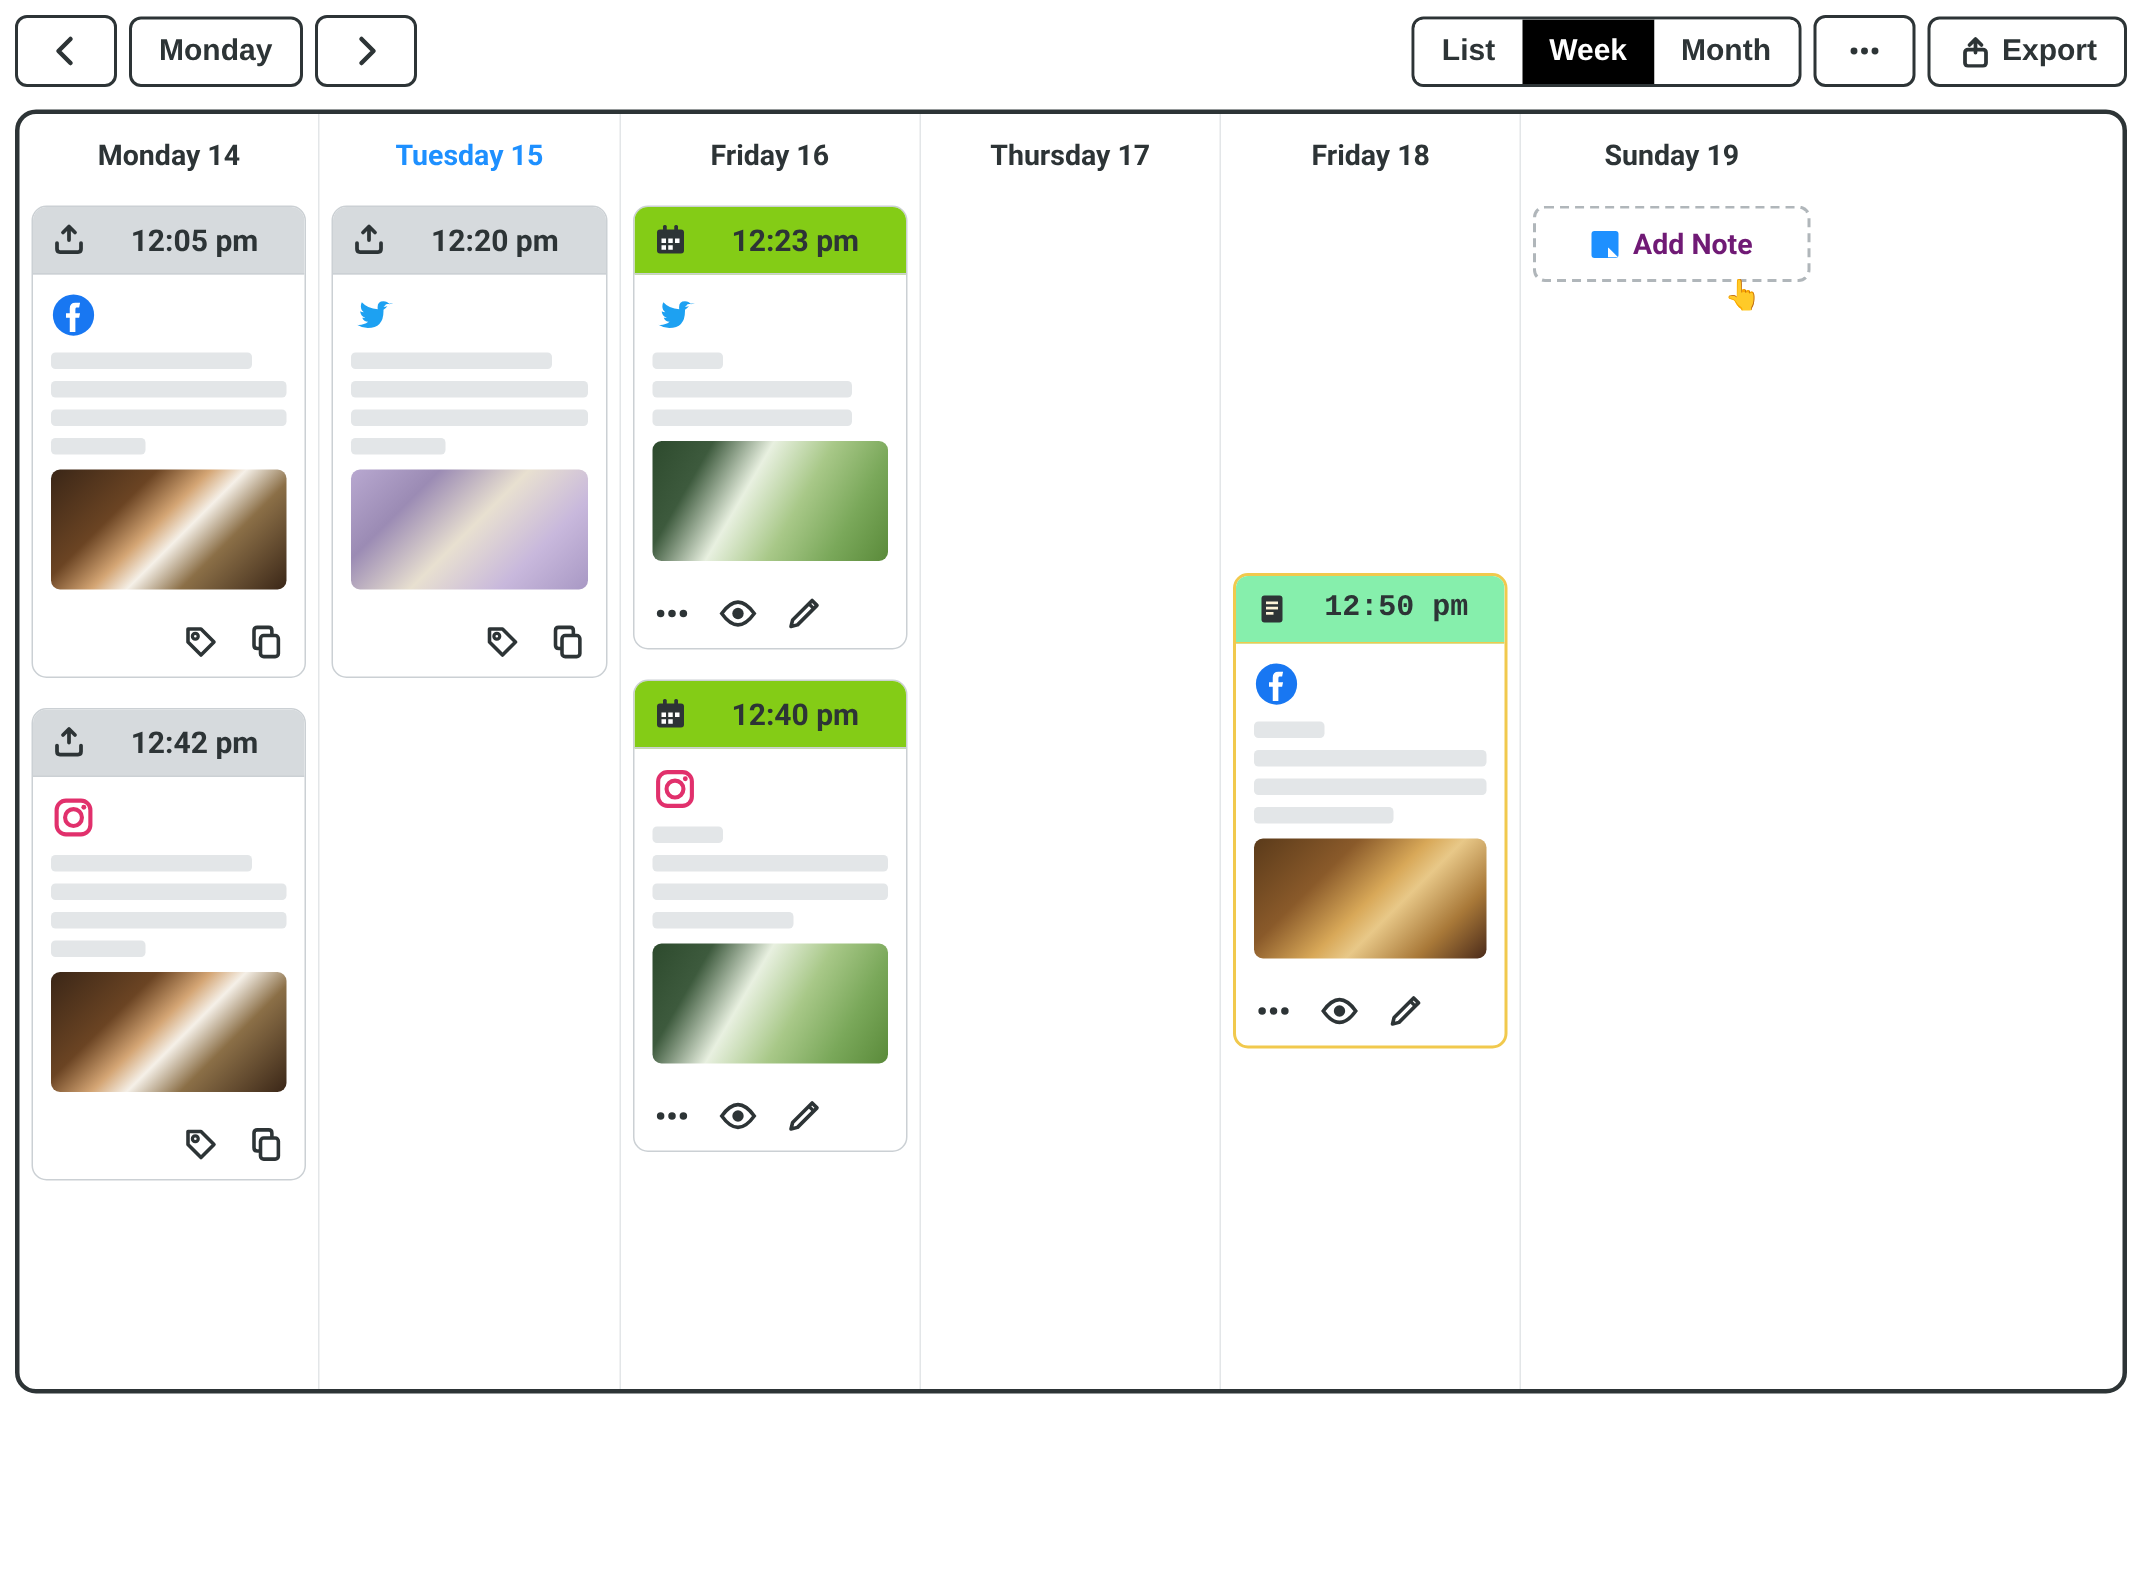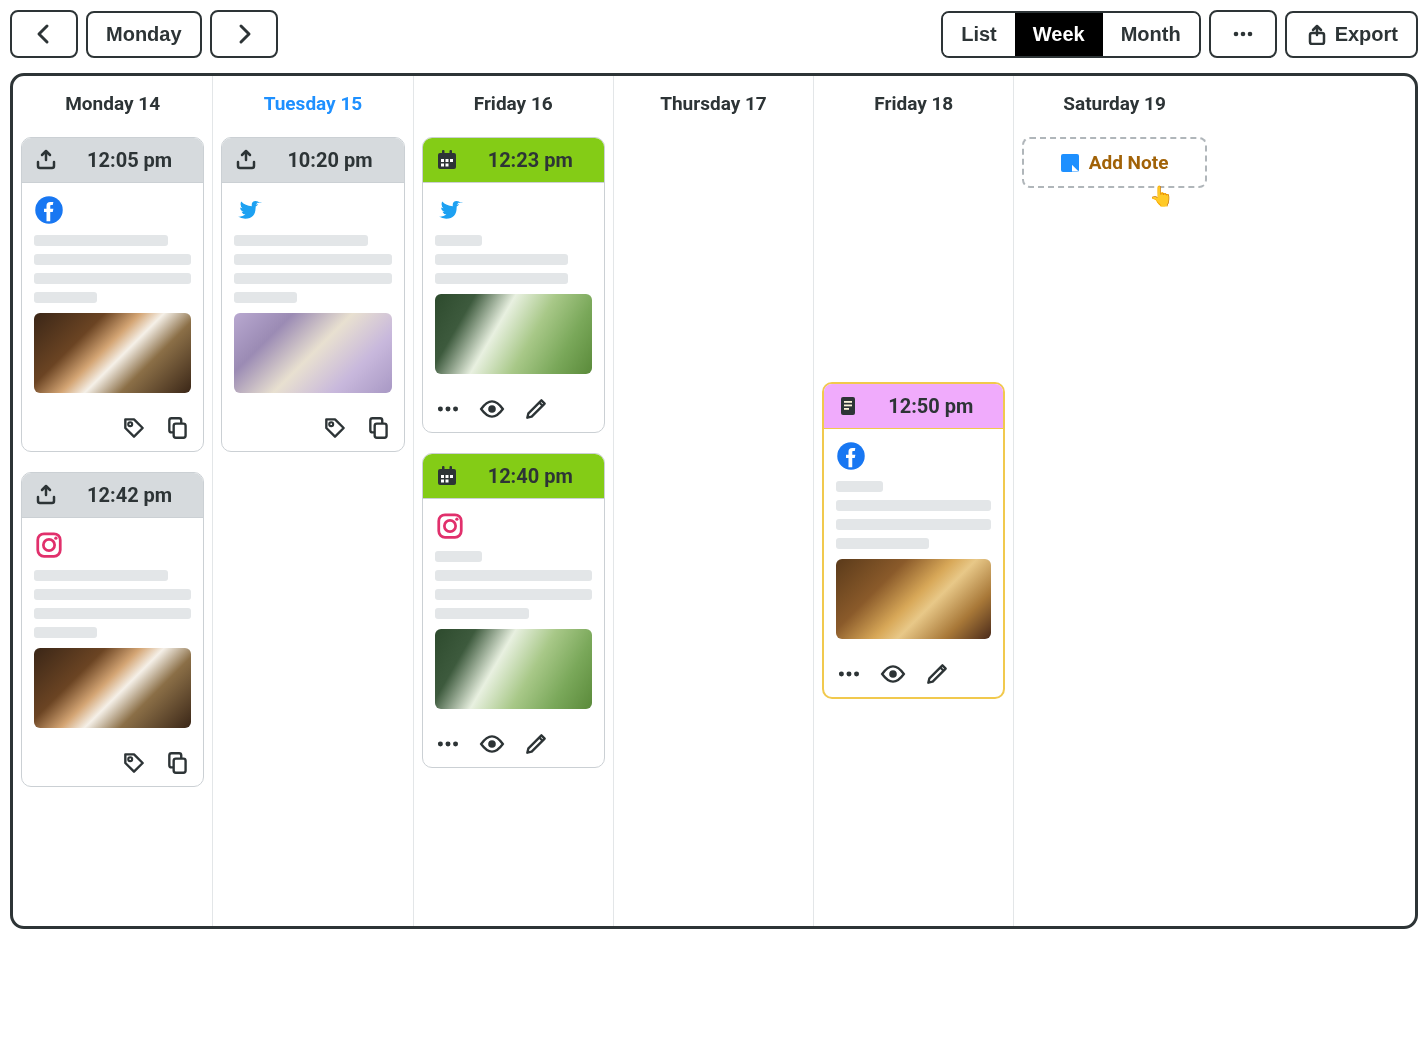--- a/index.html
+++ b/index.html
@@ -77,21 +77,21 @@
   display: flex;
   gap: 10px;
   padding: 10px 12px;
   border-bottom: 1px solid #cbd0d4;
   font-size: 20px;
   font-weight: 700;
   color: #2d3436;
 }
 .card-header.published { background: #d6dadd; }
 .card-header.scheduled { background: #84cc16; }
-.card-header.draft { background: #f0abfc; border-bottom-color: #f1c94d; }
+.card-header.draft { background: #86efac; border-bottom-color: #f1c94d; font-family: Liberation Mono, monospace; }
 .card-header .hdr-icon { width: 24px; height: 24px; flex-shrink:0; }
 .card-header .time { flex: 1; text-align: center; }
 
 .card-content { padding: 12px; }
 .social-icon { width: 30px; height: 30px; margin-bottom: 10px; }
 .placeholder-lines { display: flex; flex-direction: column; gap: 8px; margin-bottom: 10px; }
 .ph { background: #e3e6e8; height: 11px; border-radius: 3px; }
 .ph.w100 { width: 100%; }
 .ph.w85 { width: 85%; }
 .ph.w60 { width: 60%; }
@@ -123,21 +123,21 @@
 }
 
 .add-note {
   border: 2px dashed #b0b6ba;
   border-radius: 8px;
   padding: 12px;
   display: flex;
   align-items: center;
   justify-content: center;
   gap: 10px;
-  color: #a16207;
+  color: #701a75;
   font-weight: 700;
   font-size: 19px;
   cursor: pointer;
   position: relative;
 }
 .note-icon { width: 18px; height: 18px; background: #1e90ff; border-radius: 2px; position: relative; }
 .note-icon::after { content:''; position:absolute; right:0; bottom:0; width:7px; height:7px; background:#fff; clip-path: polygon(0 0,100% 100%,0 100%); }
 .cursor-hand {
   position: absolute;
   right: 30px;
@@ -319,21 +319,21 @@
   </div>
 
   <div class="day-col">
     <div class="day-header active">Tuesday 15</div>
     <div class="day-body">
       <div class="card">
         <div class="card-header published">
           <svg class="hdr-icon" viewBox="0 0 24 24">
               <use href="#i-upload"></use>
             </svg>
-          <span class="time">10:20 pm</span>
+          <span class="time">12:20 pm</span>
         </div>
         <div class="card-content">
           <svg class="social-icon" viewBox="0 0 24 24">
               <use href="#i-twitter"></use>
             </svg>
           <div class="placeholder-lines">
               <div class="ph w85"></div>
               <div class="ph w100"></div>
               <div class="ph w100"></div>
               <div class="ph w40"></div>
@@ -457,21 +457,21 @@
             </svg>
           <svg class="action-icon" viewBox="0 0 24 24">
               <use href="#i-pencil"></use>
             </svg>
         </div>
       </div>
     </div>
   </div>
 
   <div class="day-col">
-    <div class="day-header">Saturday 19</div>
+    <div class="day-header">Sunday 19</div>
     <div class="day-body">
       <div class="add-note">
         <span class="note-icon"></span>
         <span>Add Note</span>
         <span class="cursor-hand">👆</span>
       </div>
     </div>
   </div>
 
 </div>

